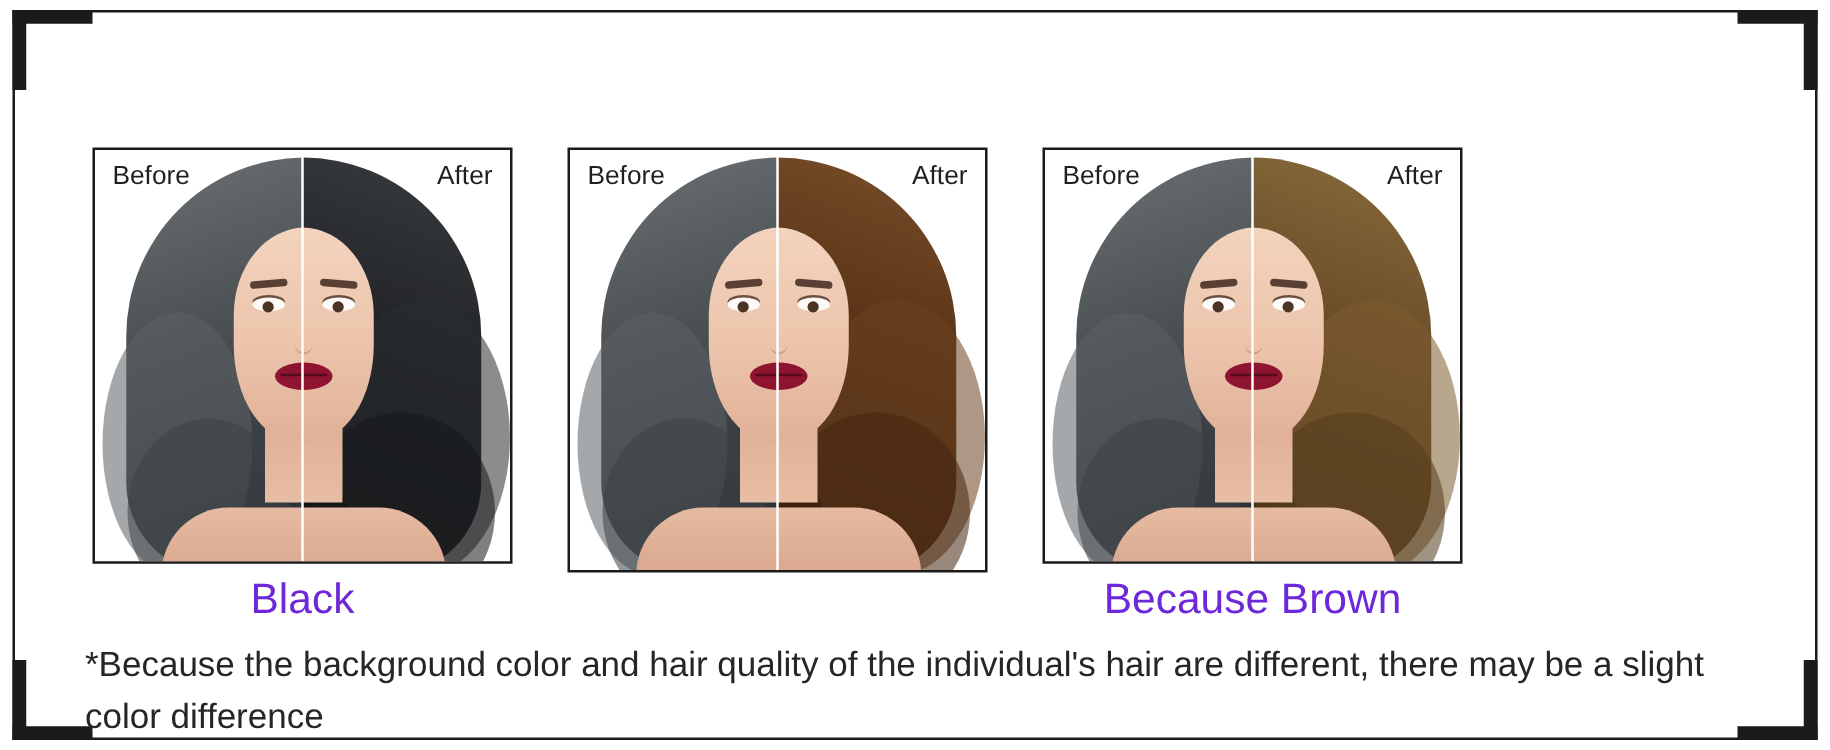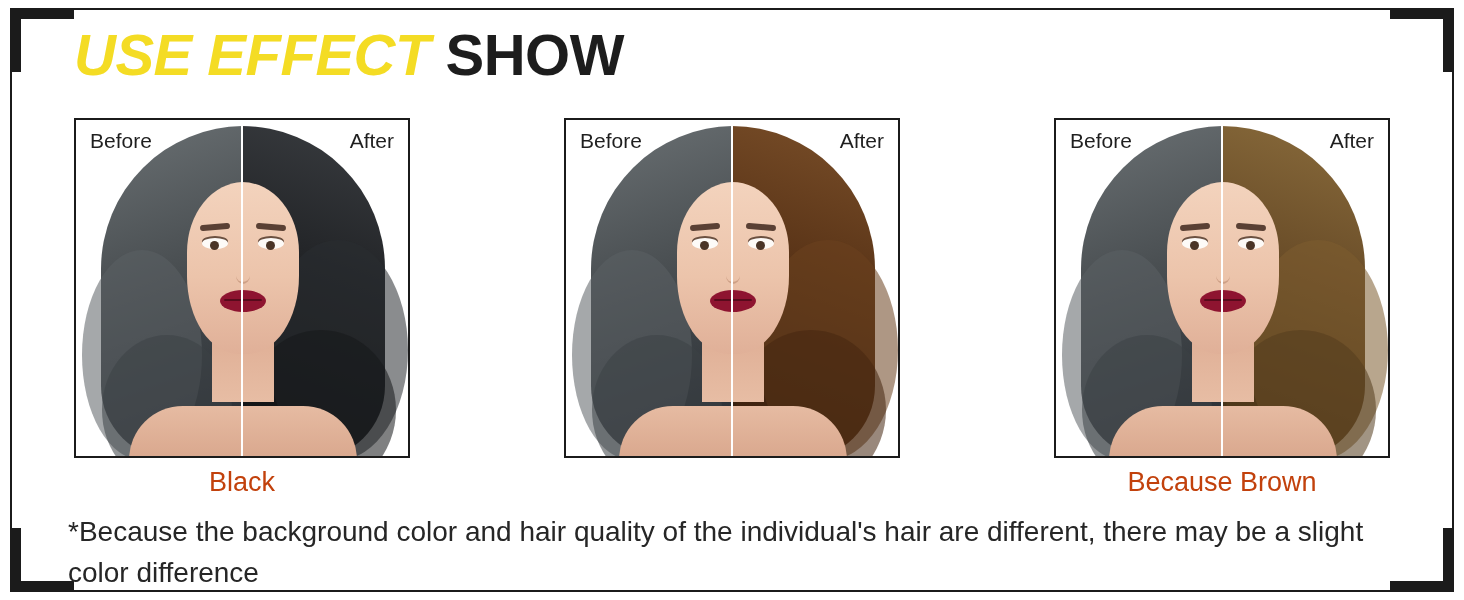--- a/index.html
+++ b/index.html
@@ -77,21 +77,21 @@
   .heading .plain {
     color: #1D1D1D;
     font-style: normal;
   }
 
   
   .panel-row {
     position: absolute;
     left: 74px;
     top: 118px;
-    width: 1316px;
+    width: 1096px;
     height: 380px;
     display: flex;
     justify-content: space-between;
   }
   .panel-wrap {
     width: 336px;
     display: flex;
     flex-direction: column;
     align-items: center;
   }
@@ -257,22 +257,22 @@
     position: absolute;
     left: 4px; right: 4px; top: 9px;
     height: 2px;
     background: rgba(60,6,18,.65);
     border-radius: 2px;
   }
 
   
   .caption {
     margin-top: 10px;
-    font-size: 27px;
-    color: #c2410c;
+    font-size: 34px;
+    color: #6d28d9;
     text-align: right;
     line-height: 1.1;
   }
 
   
   .disclaimer {
     position: absolute;
     left: 68px;
     top: 512px;
     width: 1340px;
@@ -286,24 +286,20 @@
 <body>
 
 <div id="page">
 
   <div class="thin-frame"></div>
   <div class="corner tl"></div>
   <div class="corner tr"></div>
   <div class="corner bl"></div>
   <div class="corner br"></div>
 
-  <div class="heading">
-    <span class="accent">USE EFFECT</span>
-    <span class="plain">SHOW</span>
-  </div>
 
   <div class="panel-row">
 
     <div class="panel-wrap">
       <div class="photo">
         <div class="photo-inner">
           <div class="half left">
             <div class="portrait">
               <div class="hair-mass" style="background:linear-gradient(160deg,#6a7073 0%,#4a4f52 38%,#30353a 72%,#22262a 100%);"></div>
               <div class="hair-wave" style="left:6px;top:130px;width:120px;height:210px;background:#5b6164;"></div>

